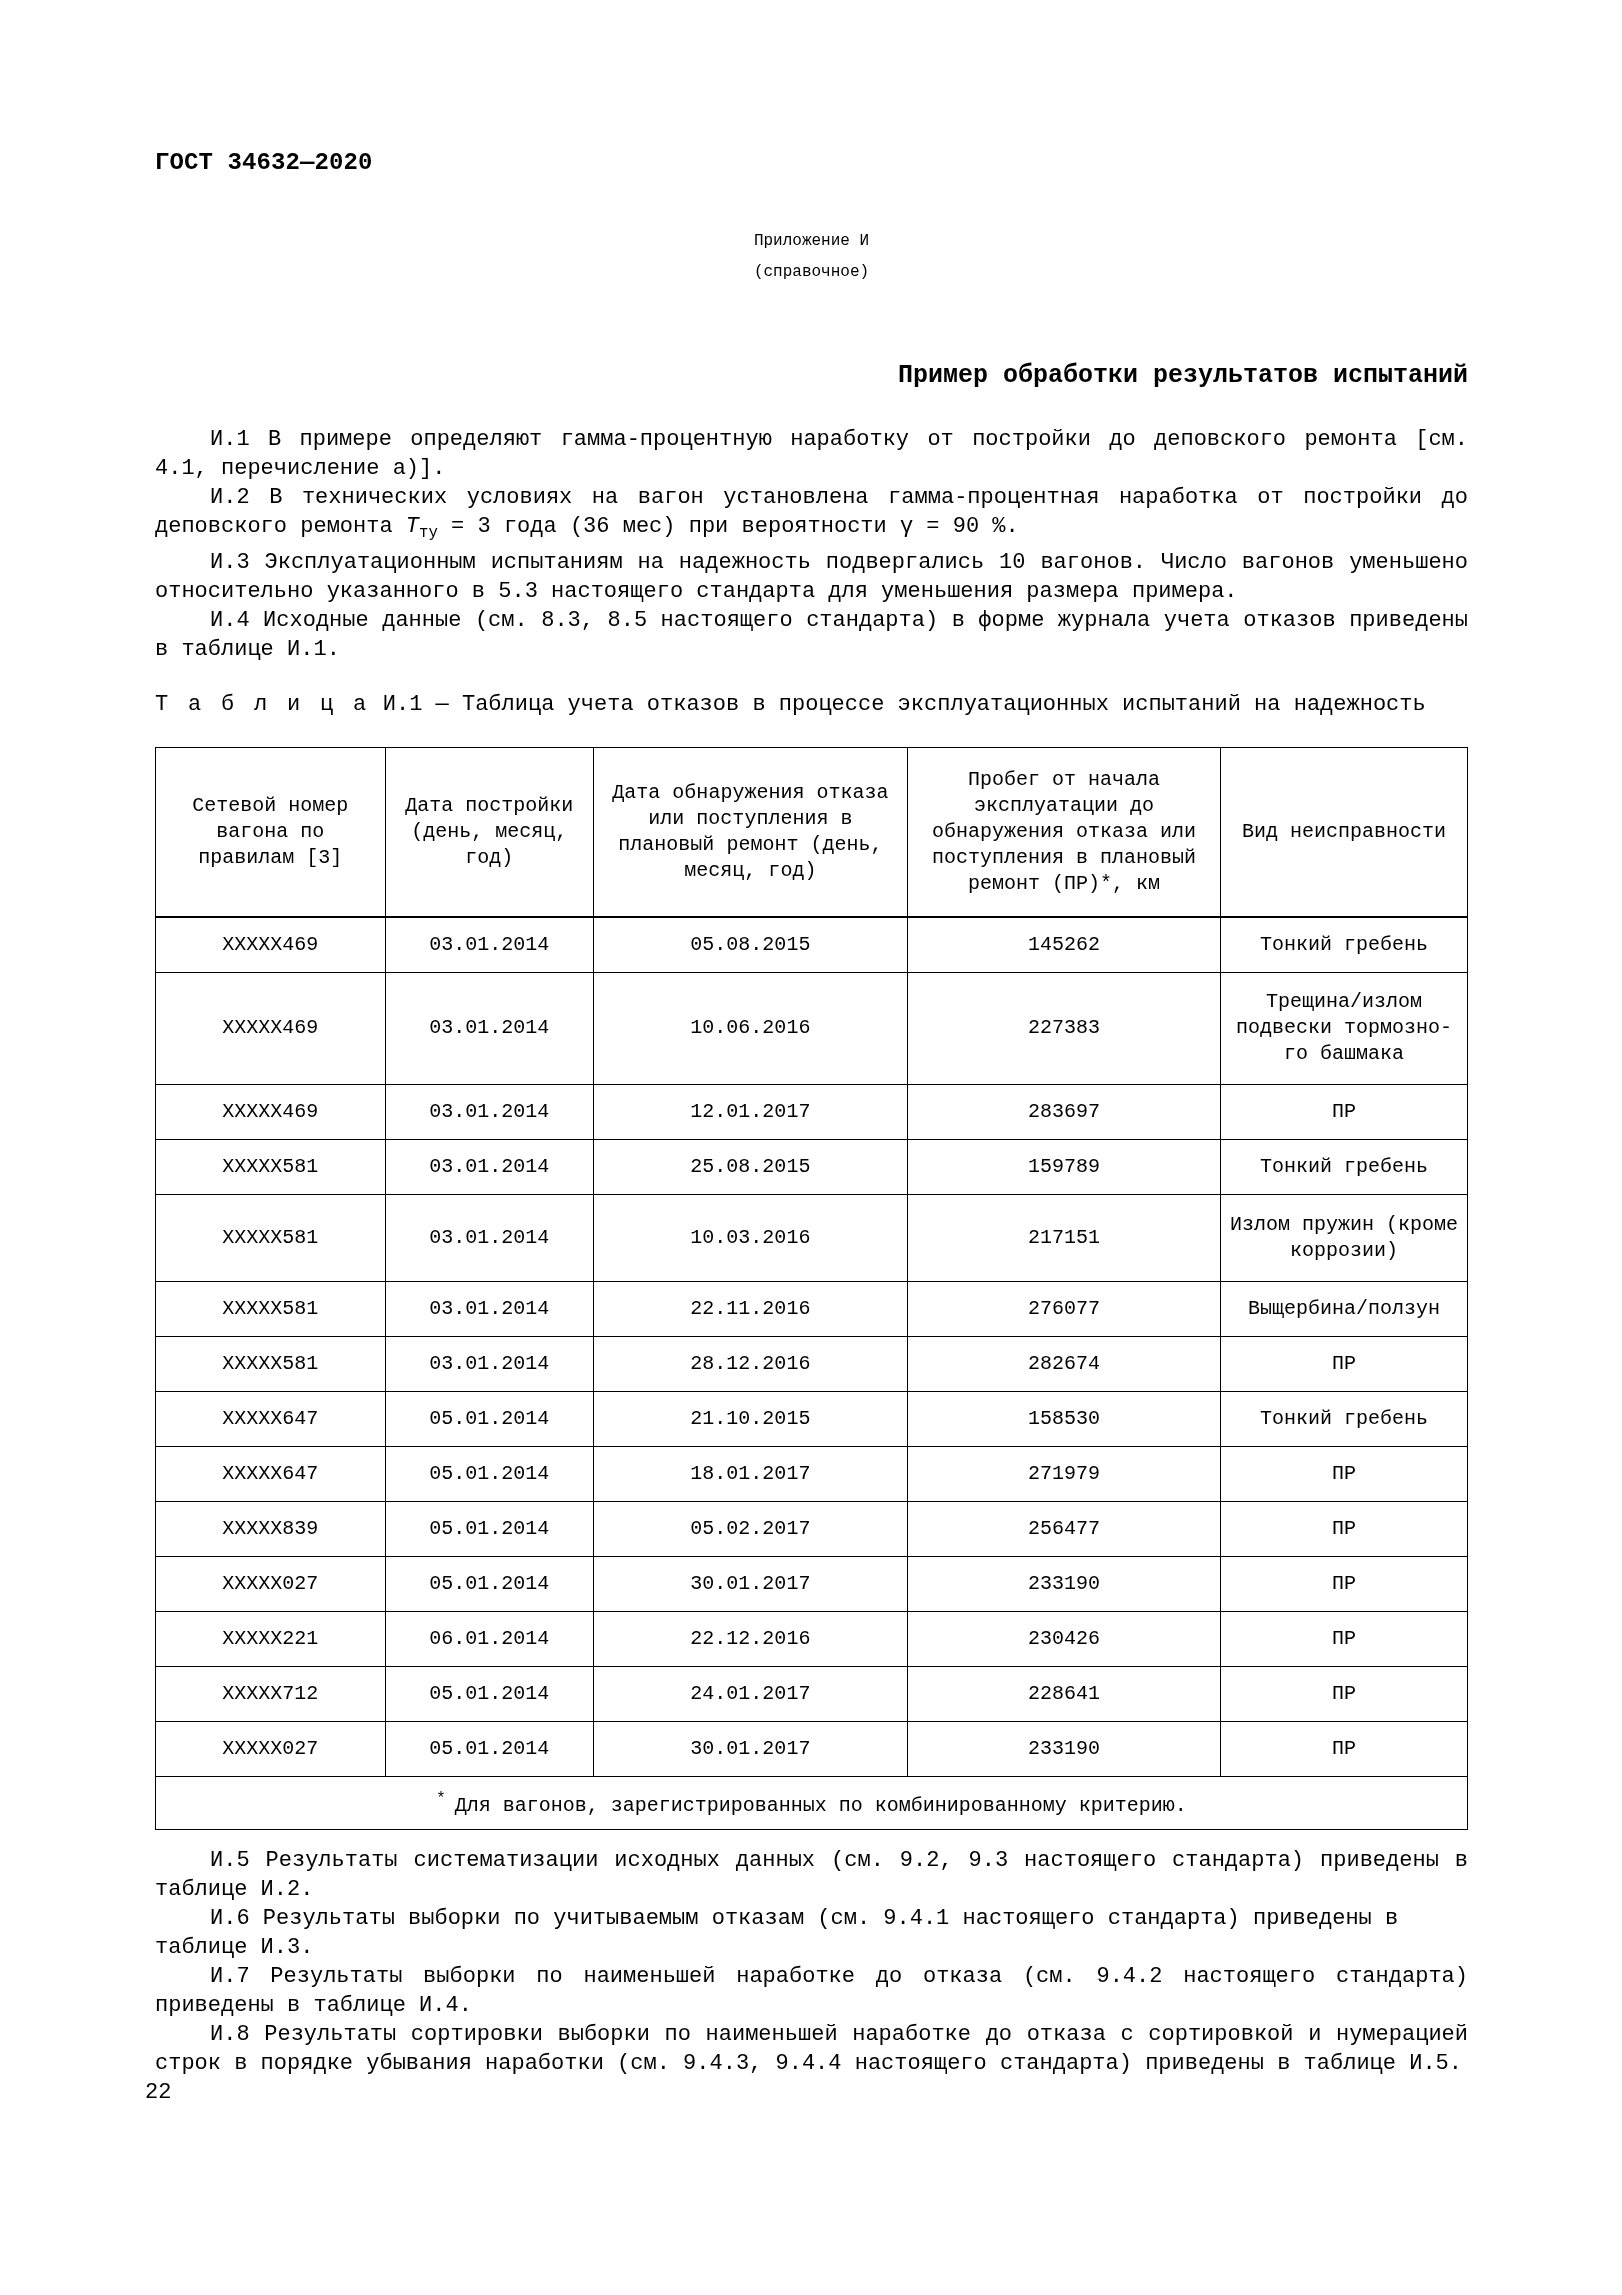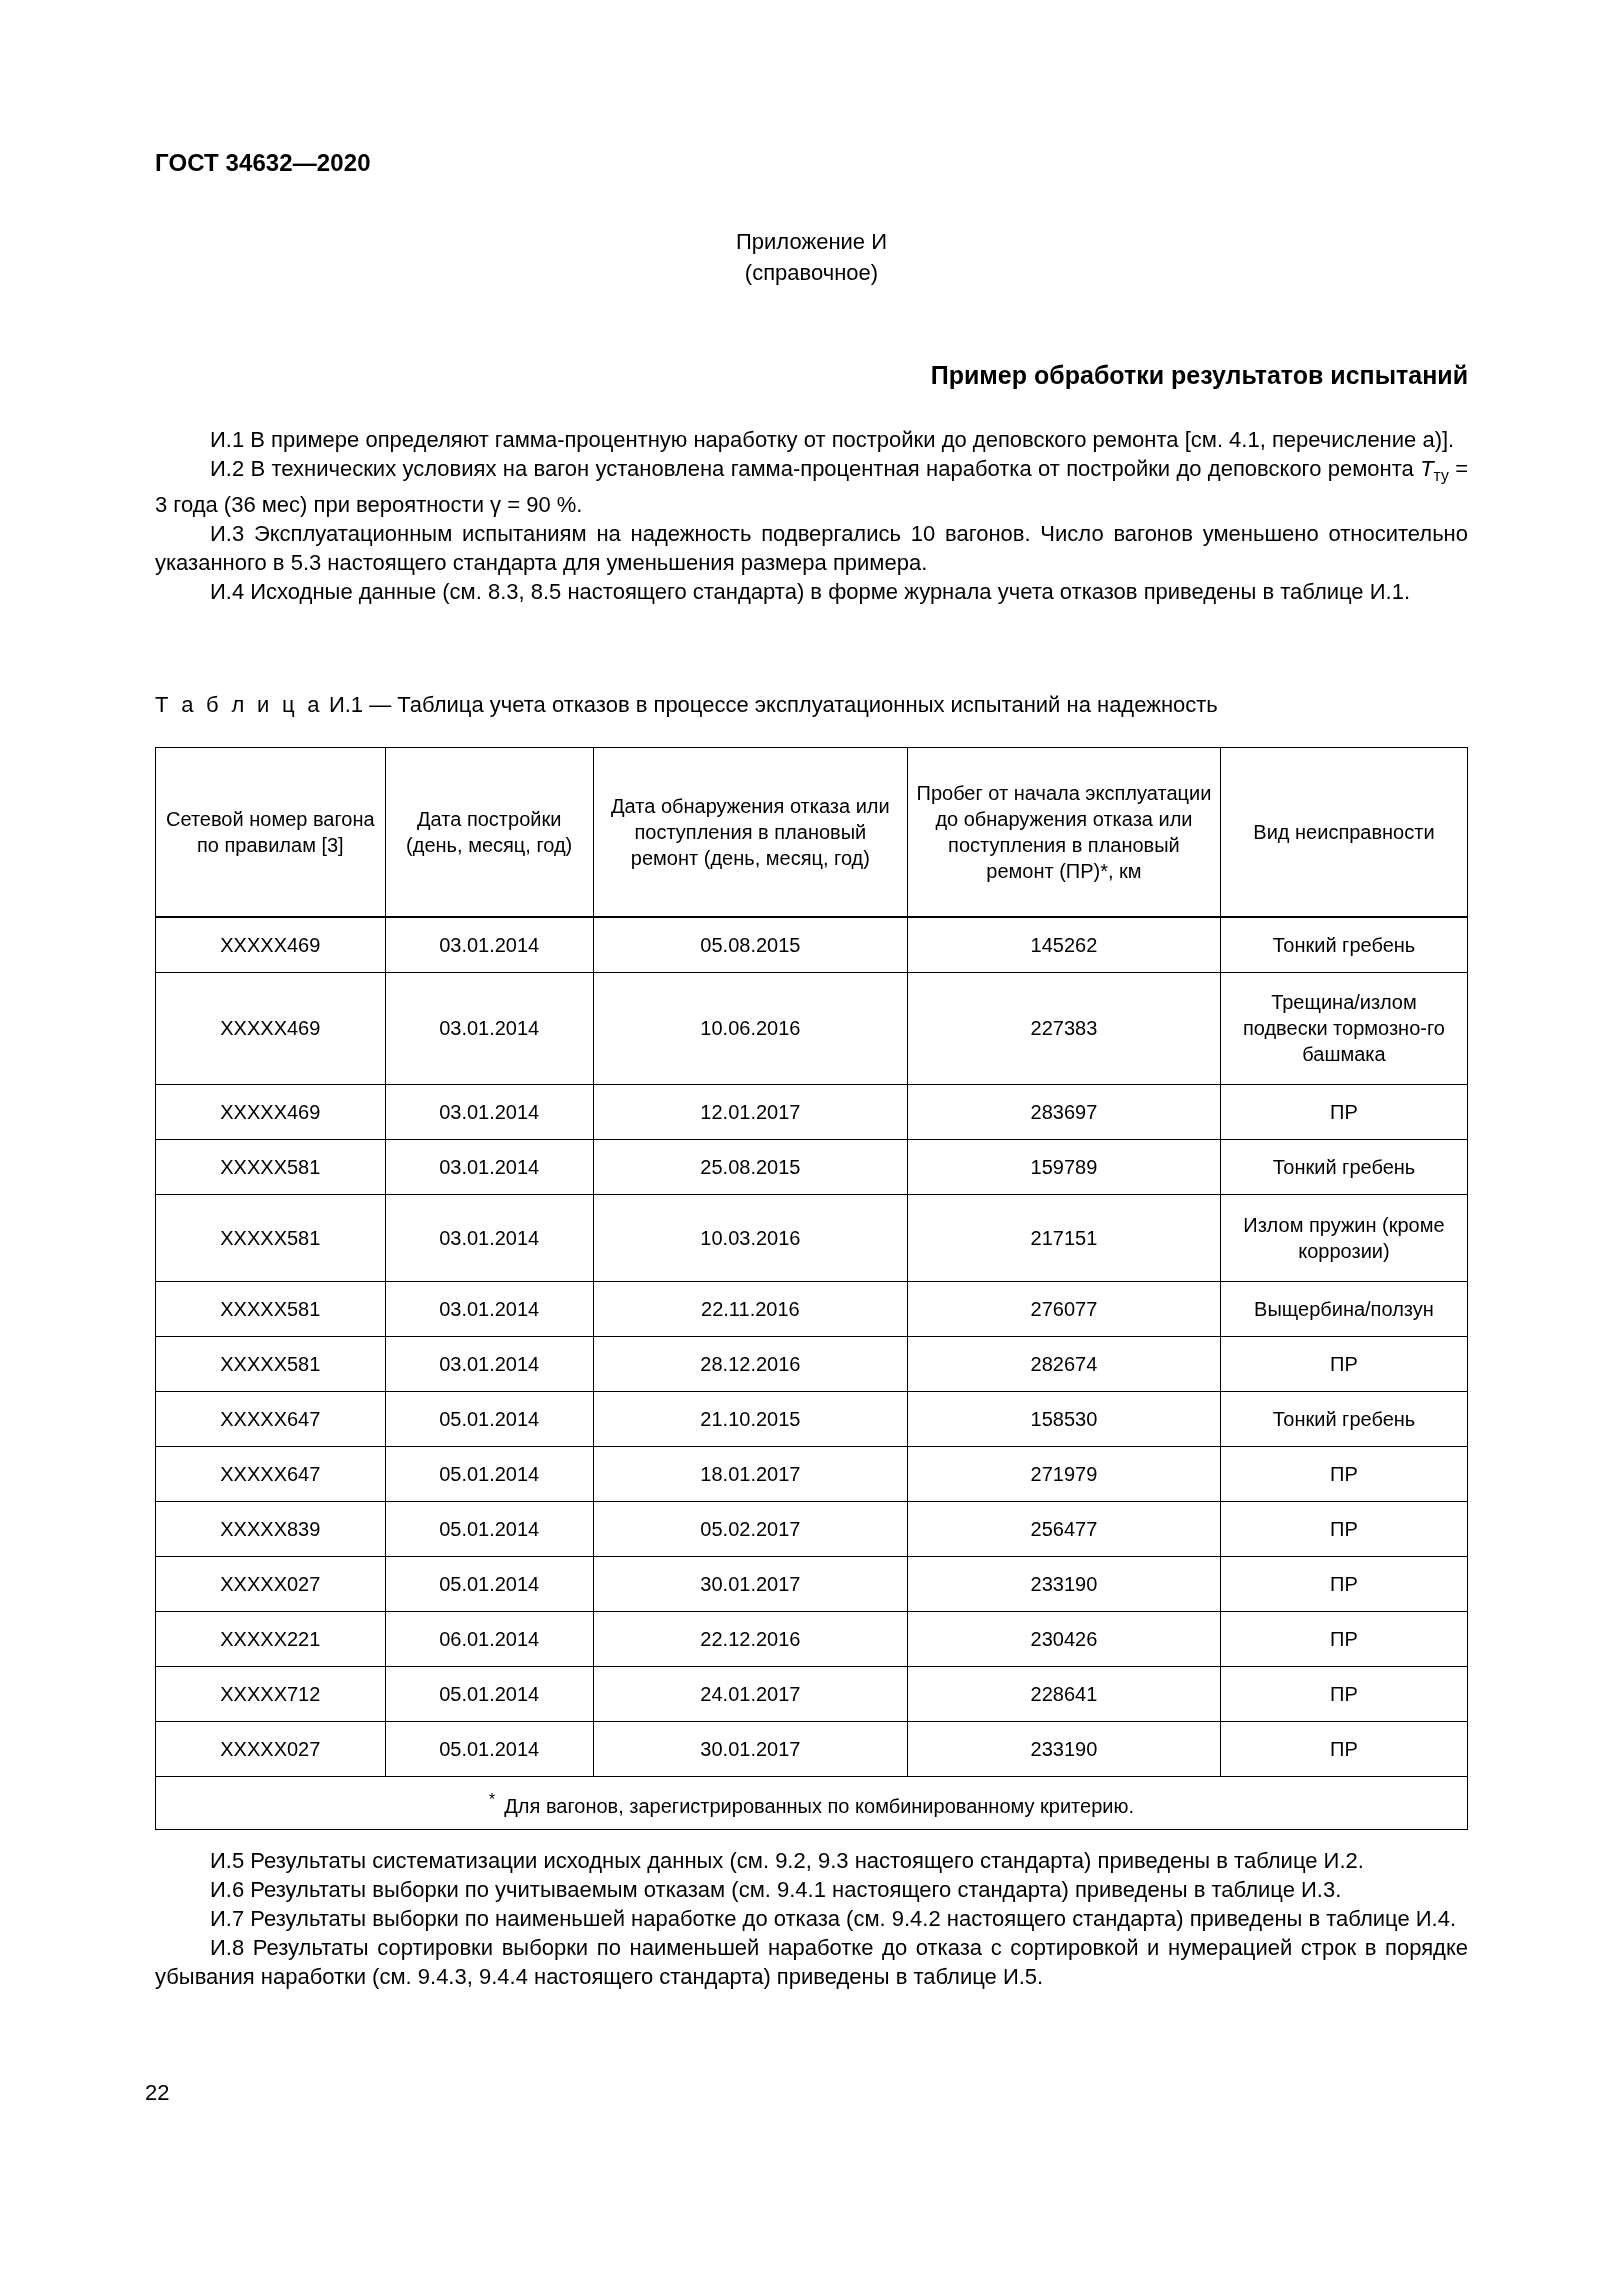--- a/index.html
+++ b/index.html
@@ -12,40 +12,41 @@
     color: #000000;
   }
   .page {
     position: relative;
     width: 1623px;
     height: 2295px;
     background: #ffffff;
     box-sizing: border-box;
     padding: 0;
     overflow: hidden;
+    font-family: Liberation Mono, monospace;
   }
 
   
   .running-head {
     position: absolute;
     left: 155px;
     top: 149px;
     font-size: 24px;
     font-weight: bold;
     letter-spacing: 0.1px;
   }
 
   
   .appendix-block {
     position: absolute;
     left: 155px;
     top: 226px;
     width: 1313px;
     text-align: center;
-    font-size: 22px;
+    font-size: 16px;
     line-height: 31px;
   }
 
   .doc-title {
     position: absolute;
     left: 155px;
     top: 361px;
     width: 1313px;
     text-align: right;
     font-size: 25px;

